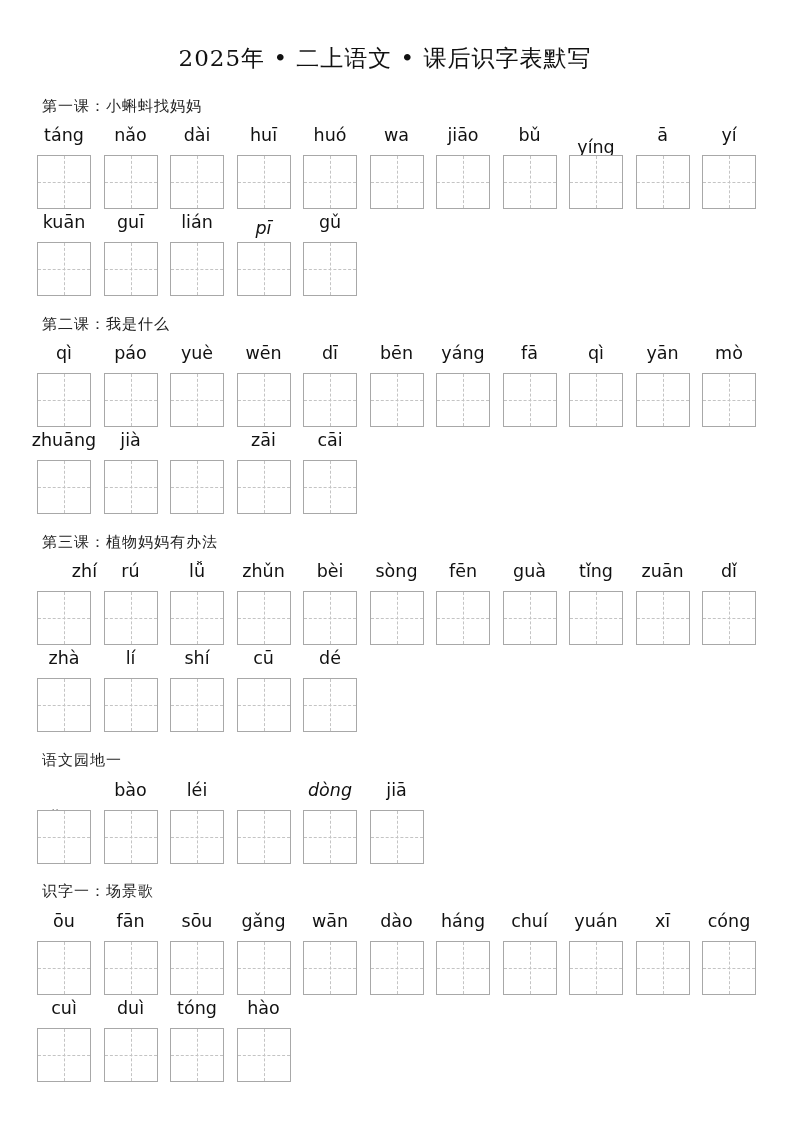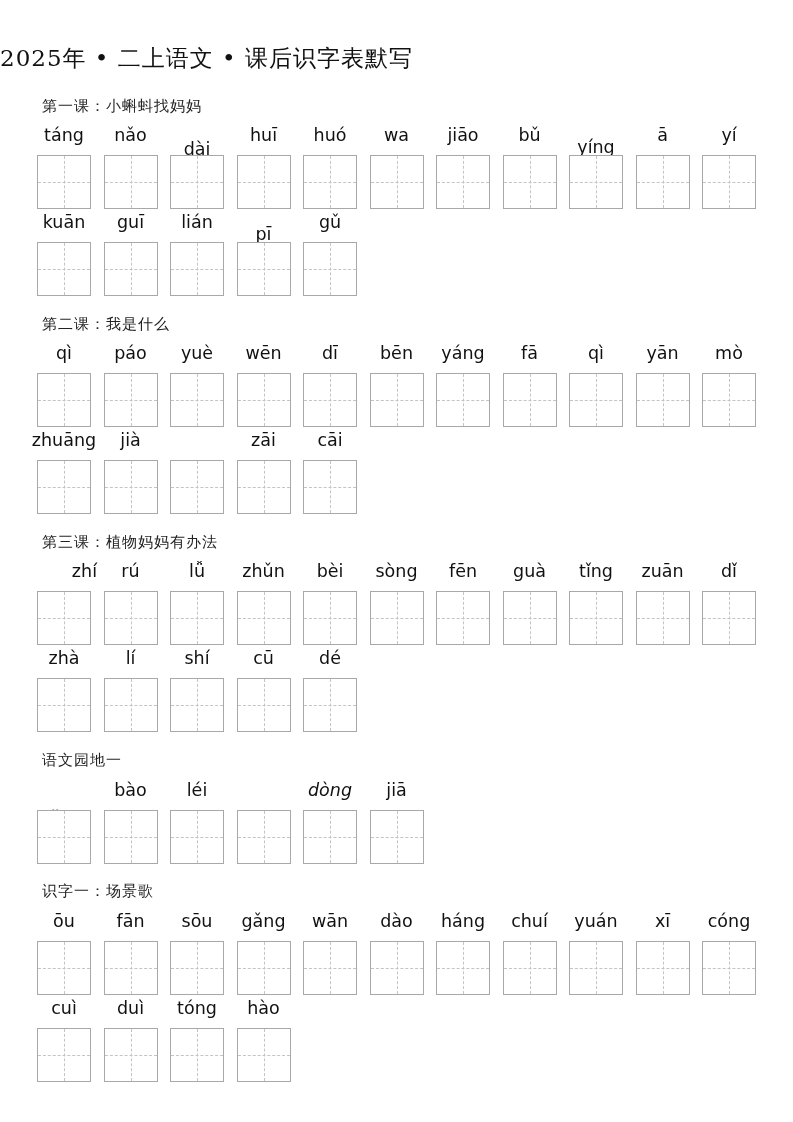--- a/index.html
+++ b/index.html
@@ -1,17 +1,17 @@
 <!DOCTYPE html>
 <html><head>
 <meta charset="utf-8">
 <style>
   html, body { margin: 0; padding: 0; background: #ffffff; }
   body { width: 793px; height: 1122px; position: relative; overflow: hidden; font-family: "DejaVu Sans", sans-serif; color: #111; }
-  .title { position: absolute; left: 0; top: 43px; width: 770px; text-align: left; font-size: 23px; font-family: "DejaVu Serif", serif; letter-spacing: 1px; color: #111; }
+  .title { position: absolute; left: 0; top: 43px; width: 770px; text-align: center; font-size: 23px; font-family: "DejaVu Serif", serif; letter-spacing: 1px; color: #111; }
   .sec-heading { position: absolute; left: 42px; font-size: 15px; font-family: "DejaVu Serif", serif; color: #222; letter-spacing: 1px; }
   .cell { position: absolute; width: 66px; }
   .pinyin { position: absolute; left: -6px; width: 66px; text-align: center; font-size: 17.5px; font-family: "DejaVu Sans", sans-serif; color: #111; white-space: nowrap; }
   .box { position: absolute; left: 0; width: 52px; height: 52px; border: 1.3px solid #a8a8a8; background: #fff; }
   .box .v { position: absolute; left: 50%; top: 0; bottom: 0; border-left: 1px dashed #c4c4c4; }
   .box .h { position: absolute; top: 50%; left: 0; right: 0; border-top: 1px dashed #c4c4c4; }
 </style>
 </head>
 <body>
 
@@ -26,21 +26,21 @@
       </div>
     </div>
     <div class="cell" style="left: 103.5px; top: 123px;">
       <div class="pinyin" style="top: 2px;">nǎo</div>
       <div class="box" style="top: 32px;">
         <div class="v"></div>
         <div class="h"></div>
       </div>
     </div>
     <div class="cell" style="left: 170px; top: 123px;">
-      <div class="pinyin" style="top: 16px;">dài</div>
+      <div class="pinyin" style="top: 2px;">dài</div>
       <div class="box" style="top: 32px;">
         <div class="v"></div>
         <div class="h"></div>
       </div>
     </div>
     <div class="cell" style="left: 236.5px; top: 123px;">
       <div class="pinyin" style="top: 2px;">huī</div>
       <div class="box" style="top: 32px;">
         <div class="v"></div>
         <div class="h"></div>
@@ -110,21 +110,21 @@
       </div>
     </div>
     <div class="cell" style="left: 170px; top: 210px;">
       <div class="pinyin" style="top: 2px;">lián</div>
       <div class="box" style="top: 32px;">
         <div class="v"></div>
         <div class="h"></div>
       </div>
     </div>
     <div class="cell" style="left: 236.5px; top: 210px;">
-      <div class="pinyin" style="top: 14px;">pī</div>
+      <div class="pinyin" style="top: 8px; font-style: italic;">pī</div>
       <div class="box" style="top: 32px;">
         <div class="v"></div>
         <div class="h"></div>
       </div>
     </div>
     <div class="cell" style="left: 303px; top: 210px;">
       <div class="pinyin" style="top: 2px;">gǔ</div>
       <div class="box" style="top: 32px;">
         <div class="v"></div>
         <div class="h"></div>

